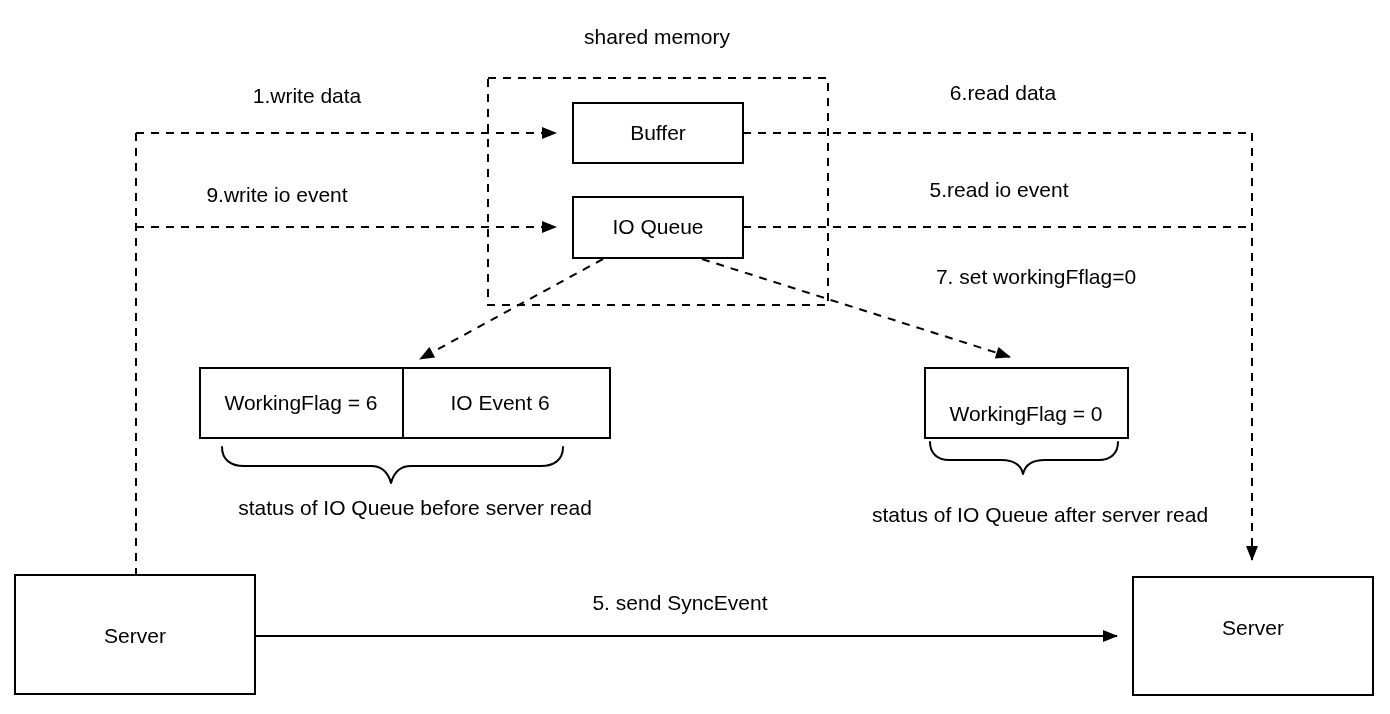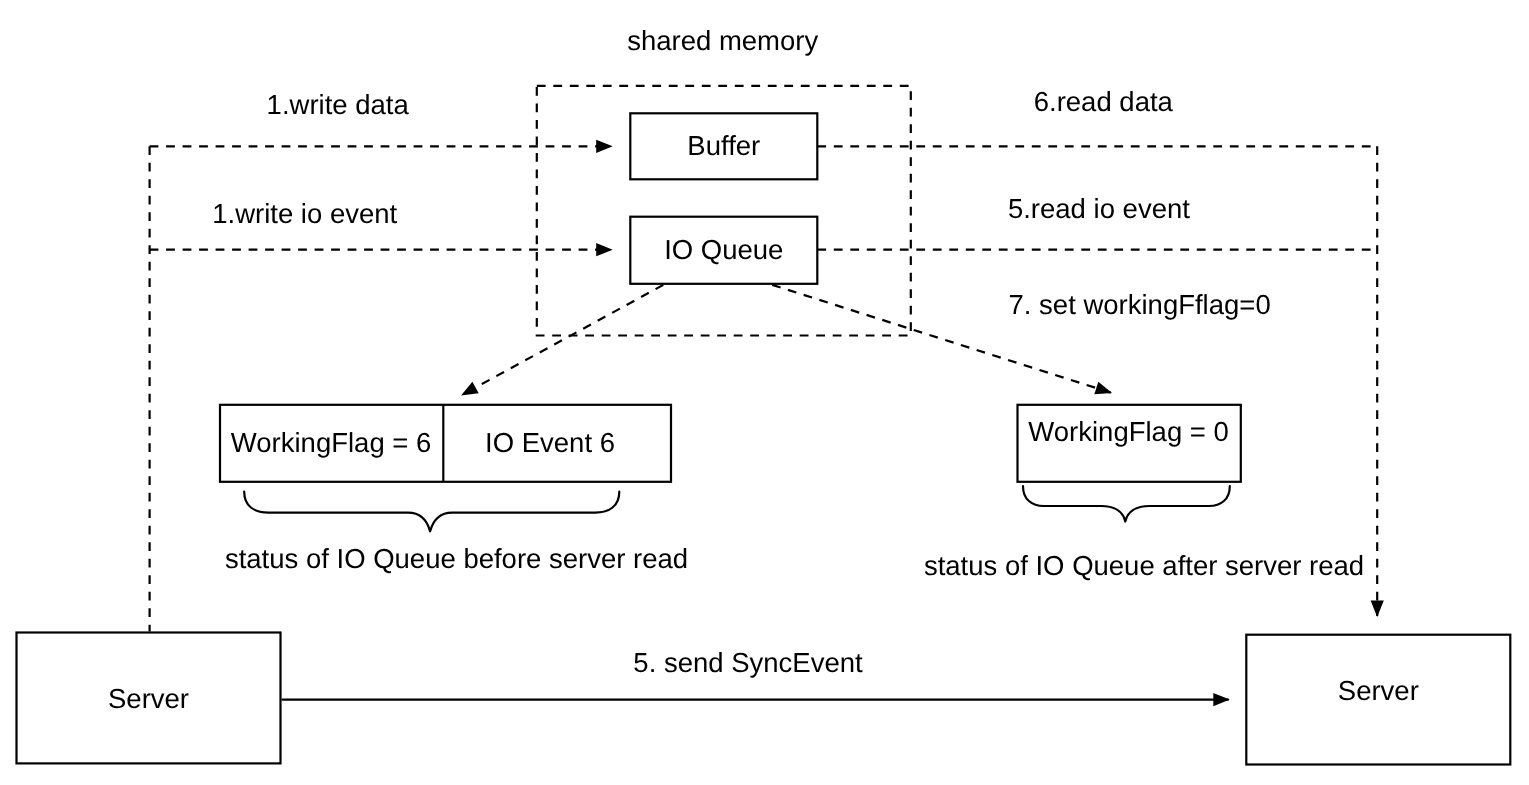--- a/index.html
+++ b/index.html
@@ -16,21 +16,21 @@
     overflow: hidden;
   }
   .canvas svg {
     position: absolute;
     left: 0;
     top: 0;
   }
   .lbl {
     position: absolute;
     transform: translate(-50%, -50%);
-    font-size: 25px;
+    font-size: 21px;
     line-height: 1.2;
     color: #000000;
     white-space: nowrap;
     text-align: center;
   }
 </style>
 </head>
 <body>
 
 <div class="canvas">
@@ -73,32 +73,32 @@
     <path d="M222,447 C222,460 231,466 244,466 L371,466 C381,466 388,472 391,483
              M563,447 C563,460 554,466 541,466 L411,466 C401,466 394,472 391,483" fill="none" stroke="#000000" stroke-width="2" stroke-linecap="round"></path>
 
     <path d="M930,442 C930,454 938,460 949,460 L1001,460 C1013,460 1021,465 1023,474
              M1118,442 C1118,454 1110,460 1099,460 L1045,460 C1033,460 1025,465 1023,474" fill="none" stroke="#000000" stroke-width="2" stroke-linecap="round"></path>
   </svg>
 
   <div class="lbl" style="left:657px; top:37px">shared memory</div>
 
   <div class="lbl" style="left:307px; top:96px">1.write data</div>
-  <div class="lbl" style="left:277px; top:195px">1.write io event</div>
+  <div class="lbl" style="left:277px; top:195px">9.write io event</div>
   <div class="lbl" style="left:680px; top:603px">5. send SyncEvent</div>
   <div class="lbl" style="left:999px; top:190px">5.read io event</div>
   <div class="lbl" style="left:1003px; top:93px">6.read data</div>
   <div class="lbl" style="left:1036px; top:277px">7. set workingFflag=0</div>
 
   <div class="lbl" style="left:658px; top:133px">Buffer</div>
   <div class="lbl" style="left:658px; top:227px">IO Queue</div>
 
   <div class="lbl" style="left:301px; top:403px">WorkingFlag = 6</div>
   <div class="lbl" style="left:500px; top:403px">IO Event 6</div>
-  <div class="lbl" style="left:1026px; top:393px">WorkingFlag = 0</div>
+  <div class="lbl" style="left:1026px; top:414px">WorkingFlag = 0</div>
 
   <div class="lbl" style="left:1040px; top:515px">status of IO Queue after server read</div>
   <div class="lbl" style="left:415px; top:508px">status of IO Queue before server read</div>
 
   <div class="lbl" style="left:135px; top:636px">Server</div>
   <div class="lbl" style="left:1253px; top:628px">Server</div>
 
 </div>
 
 </body></html>

